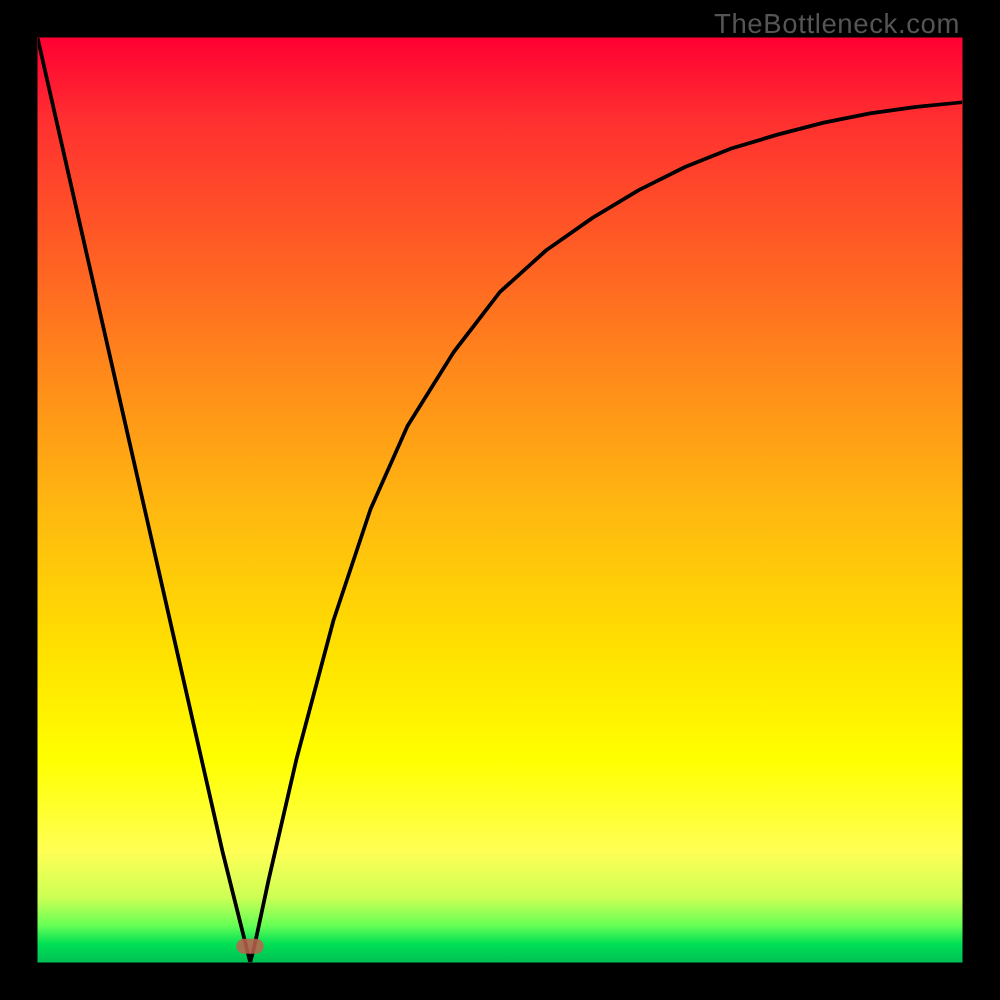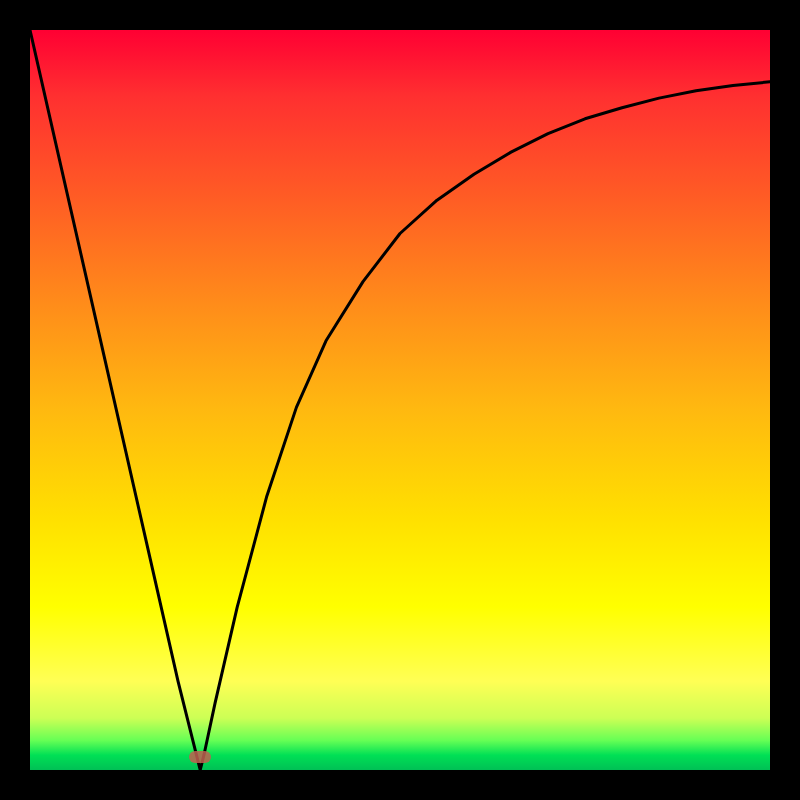--- a/index.html
+++ b/index.html
@@ -58,19 +58,20 @@
     opacity: 0.85;
     transform: translate(-50%, -50%);
     left: 23%;
     top: 98.2%;
   }
 </style>
 </head>
 <body>
 
 <div class="canvas">
+  <div class="watermark">TheBottleneck.com</div>
   <div class="plot">
     <svg class="curve" viewBox="0 0 740 740" preserveAspectRatio="none">
       <path id="curve-path" fill="none" stroke="#000" stroke-width="3" stroke-linejoin="round" stroke-linecap="round" d="M0.0 0.0 L37.0 162.8 L74.0 325.6 L111.0 488.4 L148.0 651.2 L166.5 725.2 L170.2 740.0 L173.9 725.2 L185.0 673.4 L207.2 577.2 L236.8 466.2 L266.4 377.4 L296.0 310.8 L333.0 251.6 L370.0 203.5 L407.0 170.2 L444.0 144.3 L481.0 122.1 L518.0 103.6 L555.0 88.8 L592.0 77.7 L629.0 68.1 L666.0 60.7 L703.0 55.5 L740.0 51.8"></path>
     </svg>
     <div class="marker" style="left: 23%; top: 98.2%;"></div>
   </div>
 </div>
 
 </body></html>

